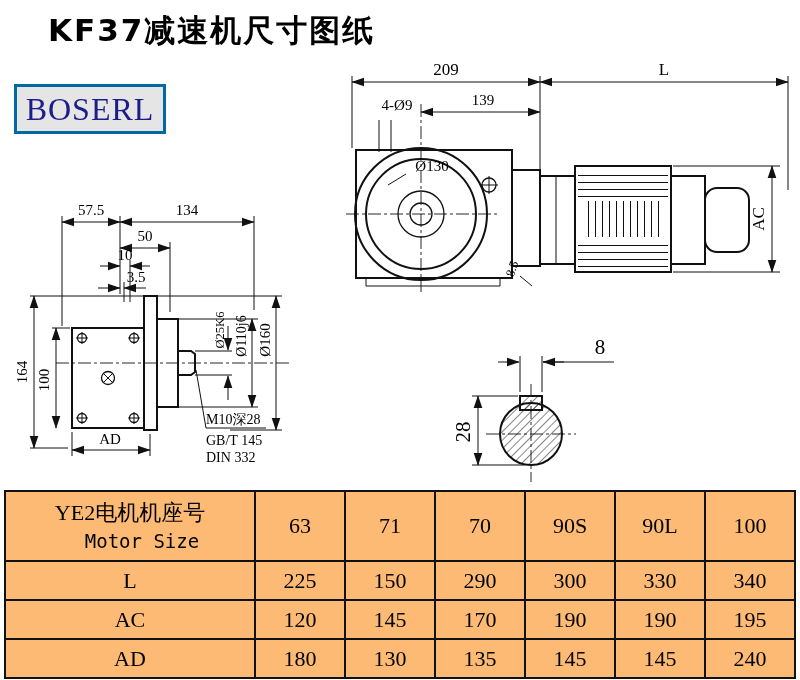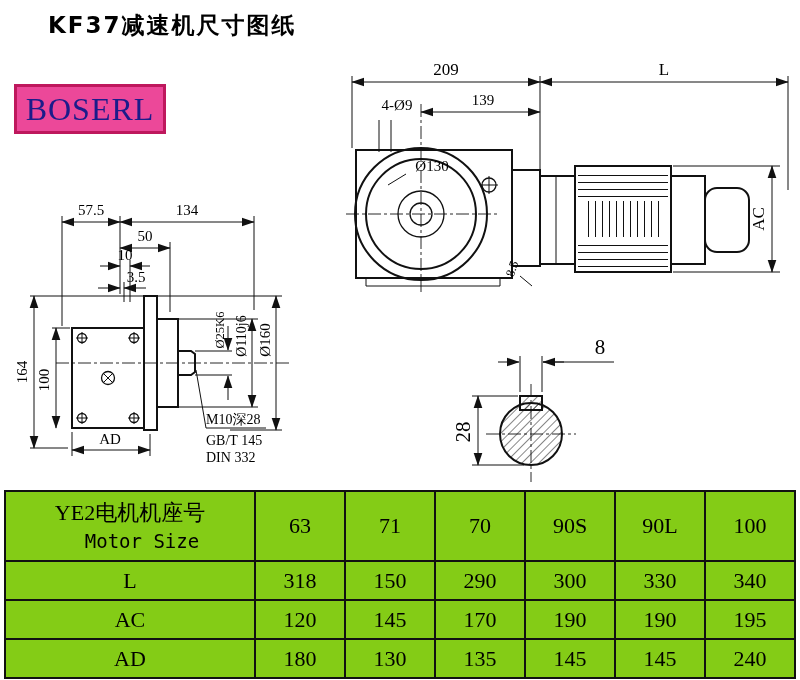--- a/index.html
+++ b/index.html
@@ -1,36 +1,36 @@
 <!DOCTYPE html>
 <html><head>
 <meta charset="utf-8">
 <style>
   html,body{margin:0;padding:0;background:#888;}
   .stage{position:relative;width:800px;height:680px;background:#ffffff;overflow:hidden;
          font-family:"Liberation Sans",sans-serif;}
-  .page-title{position:absolute;left:48px;top:10px;margin:0;font-size:23px;font-weight:bold;
+  .page-title{position:absolute;left:48px;top:10px;margin:0;font-size:31px;font-weight:bold;
               letter-spacing:2px;color:#000;font-family:"DejaVu Sans",sans-serif;text-align:right;}
-  .brand-box{position:absolute;left:14px;top:84px;width:146px;height:44px;border:3px solid #be185d;
-             display:flex;align-items:center;justify-content:center;background:#ec4899;}
+  .brand-box{position:absolute;left:14px;top:84px;width:146px;height:44px;border:3px solid #0369a1;
+             display:flex;align-items:center;justify-content:center;background:#e5e5e5;}
   .brand-box span{font-family:"Liberation Serif",serif;font-size:32px;color:#1c1c8a;letter-spacing:1px;}
   svg.drawing{position:absolute;left:0;top:0;}
   .ol{fill:none;stroke:#111;stroke-width:2;}
   .olh{stroke:#111;stroke-width:2;}
   .ml{fill:none;stroke:#111;stroke-width:1.3;}
   .tl{fill:none;stroke:#111;stroke-width:1;}
   .cl{fill:none;stroke:#111;stroke-width:0.9;stroke-dasharray:13 3 3 3;}
   .dim,.dimE{stroke:#111;stroke-width:1;fill:none;}
   .dt{font-family:"Liberation Serif",serif;font-size:15px;fill:#000;}
   .big{font-size:21px;}
   .big2{font-size:17px;}
   .sm{font-size:12.5px;}
   .sm2{font-size:14px;}
   table.dim-table{position:absolute;left:4px;top:490px;width:792px;border-collapse:collapse;
-                  table-layout:fixed;background:#84cc16;}
+                  table-layout:fixed;background:#fdba74;}
   table.dim-table td{border:2px solid #111;text-align:center;vertical-align:middle;
                      font-family:"Liberation Serif",serif;font-size:22px;color:#000;height:37px;padding:0;}
   table.dim-table tr.hdr td{height:68px;}
   col.c0{width:250px;}
   .cn-line{font-size:22px;line-height:30px;}
   .en-line{font-family:"DejaVu Sans Mono",monospace;font-size:19px;line-height:26px;padding-left:24px;}
 </style>
 </head>
 <body>
 
@@ -231,21 +231,21 @@
         </td>
         <td>63</td>
         <td>71</td>
         <td>70</td>
         <td>90S</td>
         <td>90L</td>
         <td>100</td>
       </tr>
       <tr>
         <td>L</td>
-        <td>318</td>
+        <td>225</td>
         <td>150</td>
         <td>290</td>
         <td>300</td>
         <td>330</td>
         <td>340</td>
       </tr>
       <tr>
         <td>AC</td>
         <td>120</td>
         <td>145</td>

